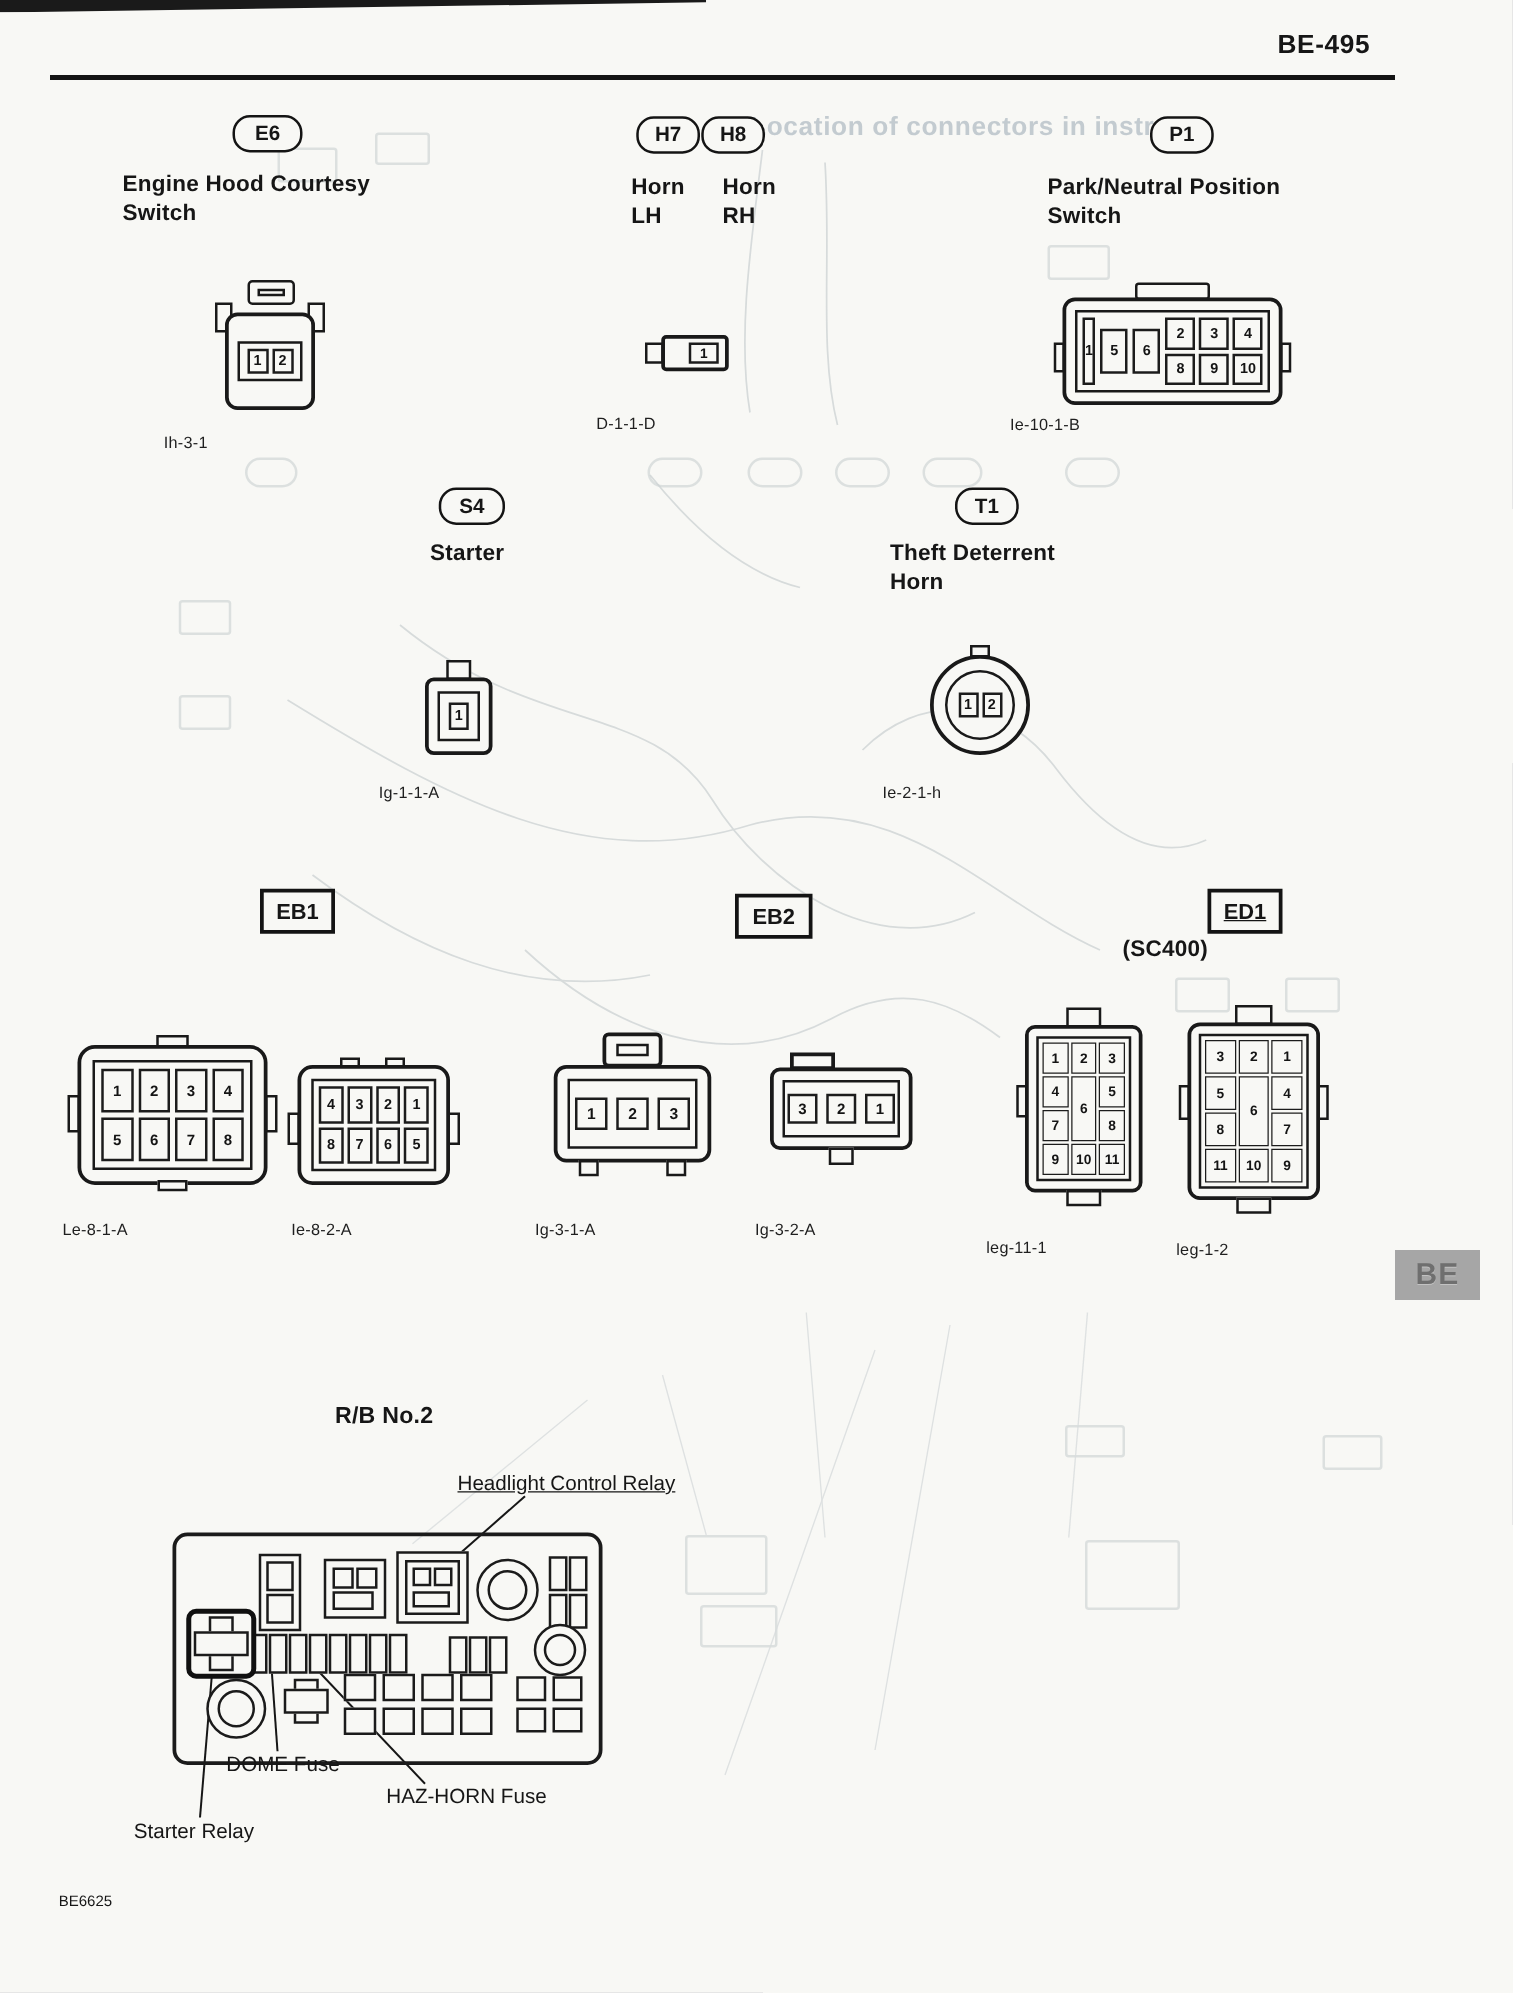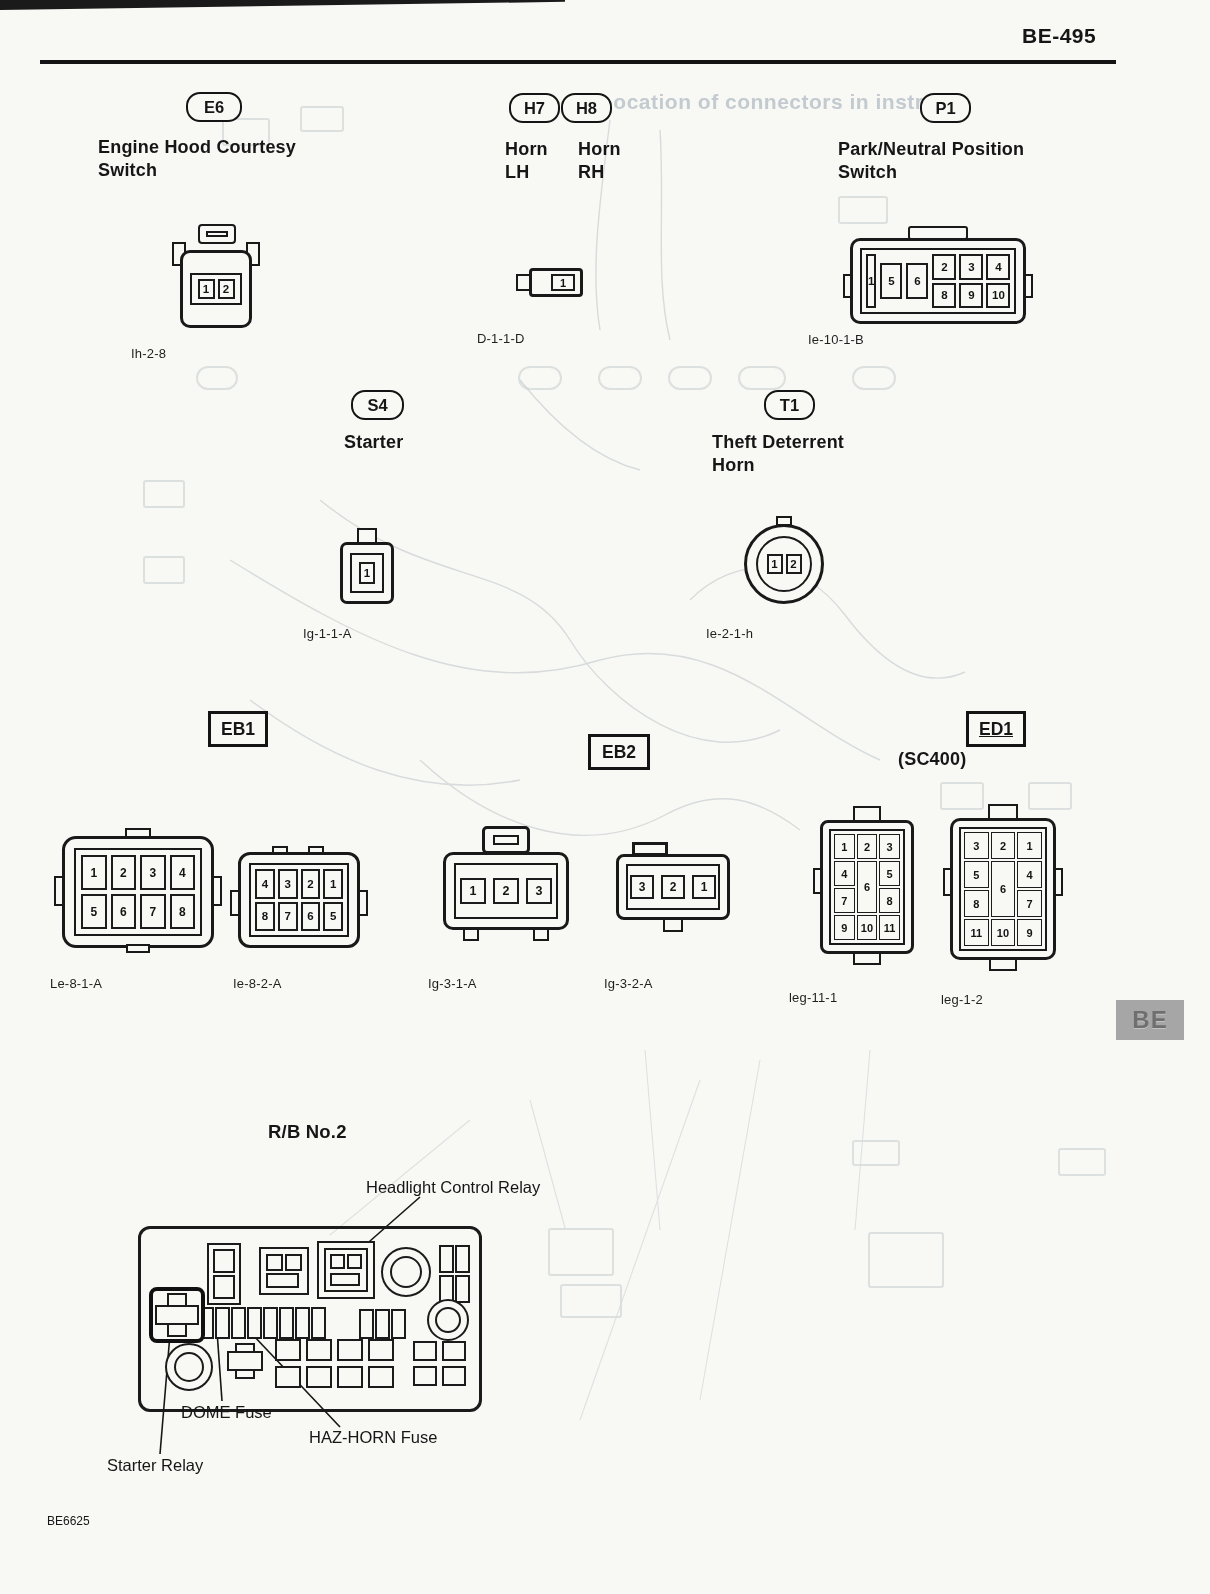--- a/index.html
+++ b/index.html
@@ -213,21 +213,21 @@
     <div class="cpart e6-earr"></div>
     <div class="cpart e6-body">
       <div class="e6-inner">
         <div class="pinrow">
             <span class="pin">1</span>
             <span class="pin">2</span>
           </div>
       </div>
     </div>
   </div>
-  <div class="abs caption" style="left:131px;top:346px;">Ih-2-8</div>
+  <div class="abs caption" style="left:131px;top:346px;">Ih-3-1</div>
 
   <div class="pill" style="left:509px;top:93px;width:47px;height:26px;">H7</div>
   <div class="pill" style="left:561px;top:93px;width:47px;height:26px;">H8</div>
   <div class="abs conn-title" style="left:505px;top:138px;">Horn
 LH</div>
   <div class="abs conn-title" style="left:578px;top:138px;">Horn
 RH</div>
   <div class="conn conn-d" style="left:516px;top:266px;">
     <div class="cpart d-tab"></div>
     <div class="cpart d-body">
@@ -285,21 +285,21 @@
         <div class="pinrow">
             <span class="pin">1</span>
             <span class="pin">2</span>
           </div>
       </div>
     </div>
   </div>
   <div class="abs caption" style="left:706px;top:626px;">Ie-2-1-h</div>
 
   <div class="refbox" style="left:208px;top:711px;width:54px;height:30px;">EB1</div>
-  <div class="refbox" style="left:588px;top:715px;width:56px;height:30px;margin-top:19px;">EB2</div>
+  <div class="refbox" style="left:588px;top:715px;width:56px;height:30px;">EB2</div>
   <div class="refbox" style="left:966px;top:711px;width:54px;height:30px;text-decoration:underline;">ED1</div>
   <div class="abs conn-title" style="left:898px;top:748px;">(SC400)</div>
 
   <div class="conn conn8a" style="left:62px;top:836px;">
     <div class="cpart c8-bump"></div>
     <div class="cpart c8-earl"></div>
     <div class="cpart c8-earr"></div>
     <div class="cpart c8a-body">
       <div class="c8-inner">
           <span class="pin">1</span>
@@ -404,21 +404,21 @@
           <span class="pin">9</span>
         </div>
     </div>
     <div class="cpart c11b-notch"></div>
   </div>
   <div class="abs caption" style="left:941px;top:992px;">leg-1-2</div>
 
   <div class="abs betab" style="left:1116px;top:1000px;width:68px;height:40px;">BE</div>
 
   <div class="abs conn-title" style="left:268px;top:1120px;font-size:18.5px;">R/B No.2</div>
-  <div class="abs blabel" style="left:366px;top:1178px;">Headlight Control Relay</div>
+  <div class="abs blabel" style="left:366px;top:1178px;text-decoration:underline;">Headlight Control Relay</div>
 
   <div class="abs rb" style="left:138px;top:1226px;width:338px;height:180px;">
 
     <div class="part" style="left:66px;top:14px;width:30px;height:58px;">
       <span class="sub" style="left:4px;right:4px;top:4px;height:20px;"></span>
       <span class="sub" style="left:4px;right:4px;bottom:4px;height:20px;"></span>
     </div>
     <div class="part" style="left:118px;top:18px;width:46px;height:44px;">
       <span class="sub" style="left:5px;top:5px;width:13px;height:13px;"></span>
       <span class="sub" style="right:5px;top:5px;width:13px;height:13px;"></span>

